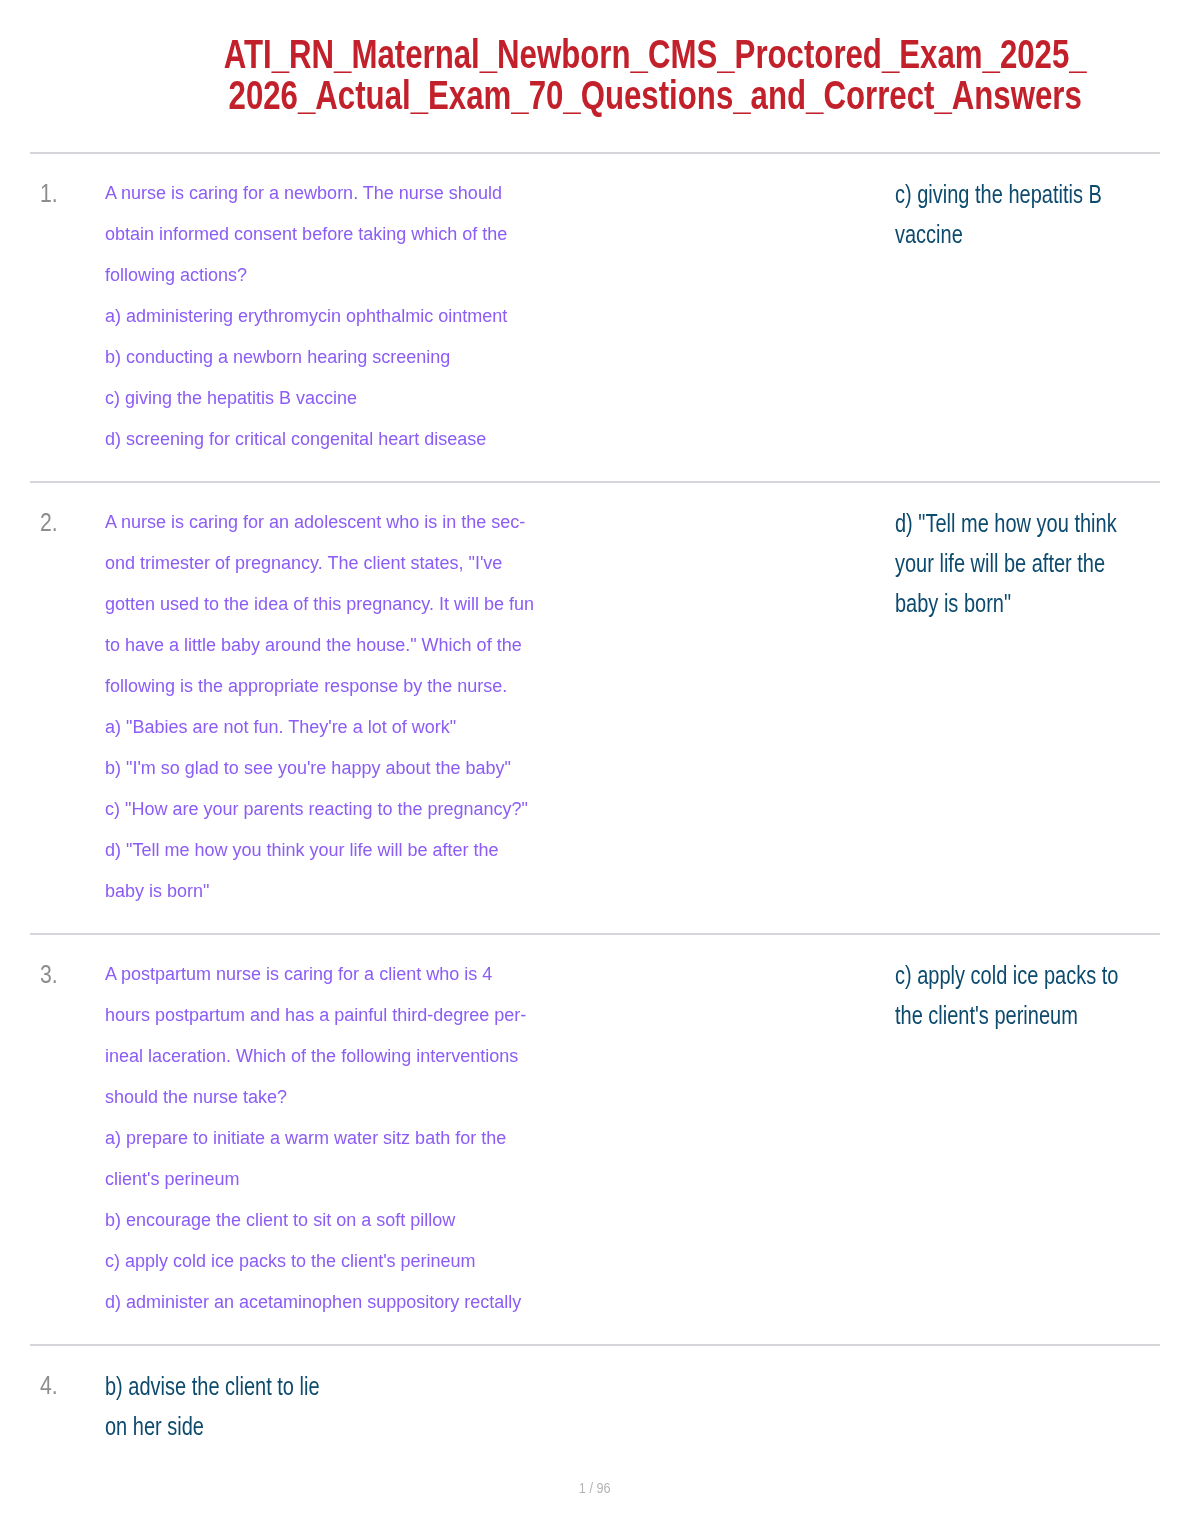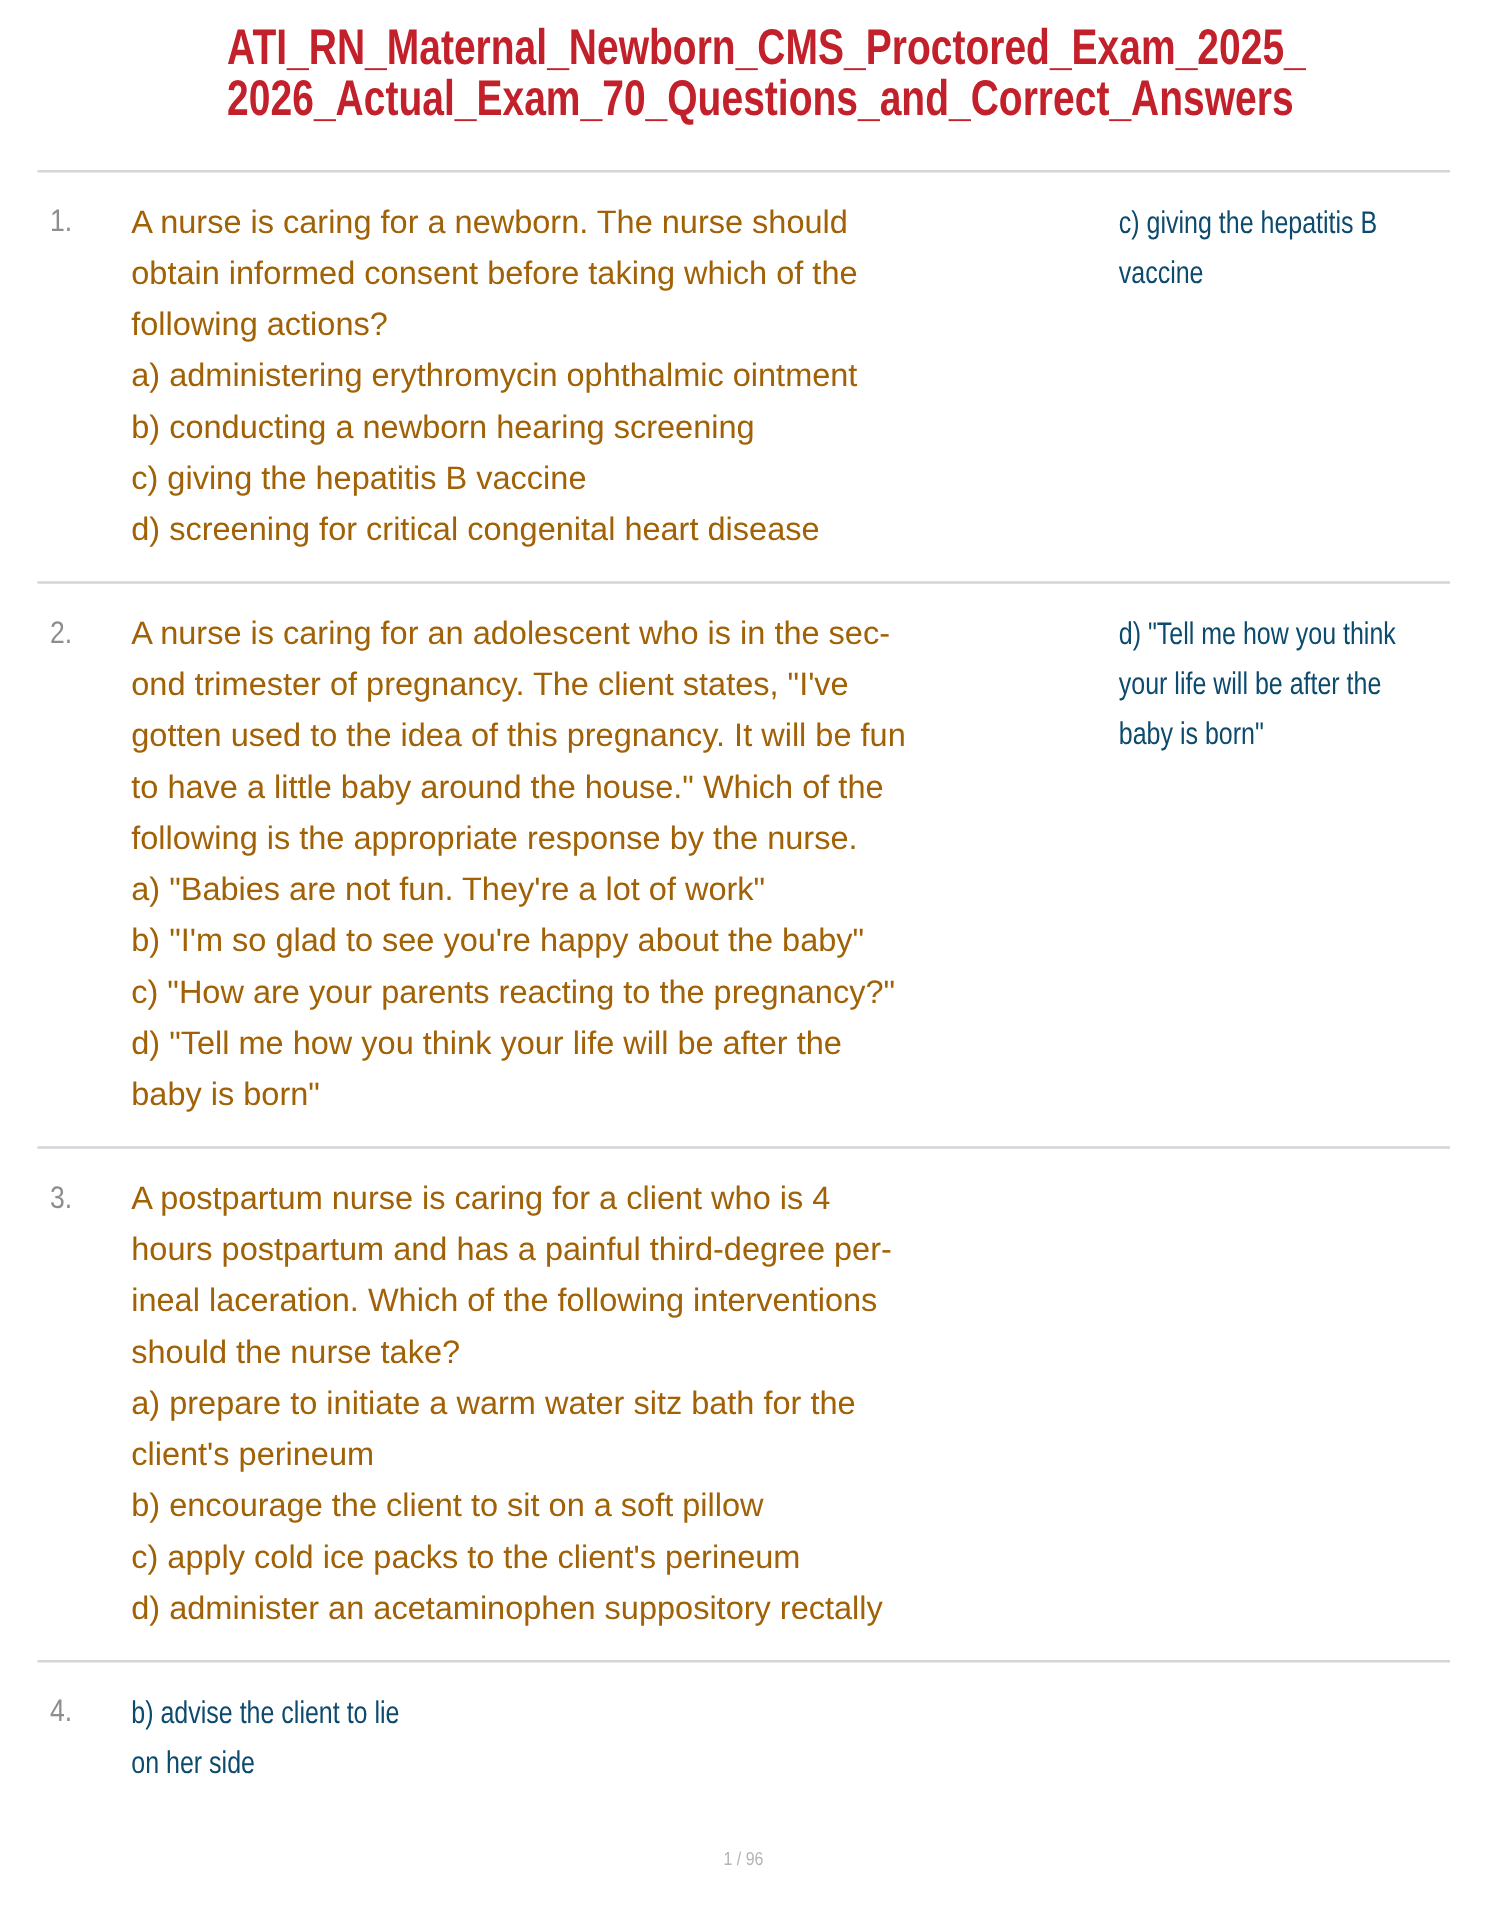--- a/index.html
+++ b/index.html
@@ -10,22 +10,22 @@
   .page {
     position: relative;
     width: 1190px;
     height: 1540px;
     background: #ffffff;
     overflow: hidden;
     font-family: "Liberation Sans", sans-serif;
   }
   
   .title-wrap {
-    padding-top: 18px;
-    text-align: left;
+    padding-top: 34px;
+    text-align: center;
   }
   .doc-title {
     display: inline-block;
     white-space: pre-line;
     font-size: 40px;
     line-height: 41px;
     font-weight: 700;
     color: #c2212b;
     letter-spacing: 0px;
     transform: translateX(60px) scaleX(0.78);
@@ -50,22 +50,22 @@
     font-weight: 400;
   }
   .qnum .inner {
     display: inline-block;
     transform: scaleX(0.85);
     transform-origin: 0 0;
   }
   .qtext {
     width: 790px;
     flex: 0 0 790px;
-    color: #a16207;
-    font-size: 26px;
+    color: #8b5cf6;
+    font-size: 18px;
     line-height: 41px;
     white-space: pre-line;
   }
   .qanswer {
     flex: 1 1 auto;
     min-width: 0;
     color: #0c4a6e;
     font-weight: 300;
     font-size: 25px;
     line-height: 40px;
@@ -151,20 +151,24 @@
       </div>
       <div class="qtext">A postpartum nurse is caring for a client who is 4
 hours postpartum and has a painful third-degree per-
 ineal laceration. Which of the following interventions
 should the nurse take?
 a) prepare to initiate a warm water sitz bath for the
 client's perineum
 b) encourage the client to sit on a soft pillow
 c) apply cold ice packs to the client's perineum
 d) administer an acetaminophen suppository rectally</div>
+      <div class="qanswer">
+        <span class="inner">c) apply cold ice packs to
+the client's perineum</span>
+      </div>
     </div>
 
     <div class="qrow">
       <div class="qnum">
         <span class="inner">4.</span>
       </div>
       <div class="qanswer">
         <span class="inner">b) advise the client to lie
 on her side</span>
       </div>

